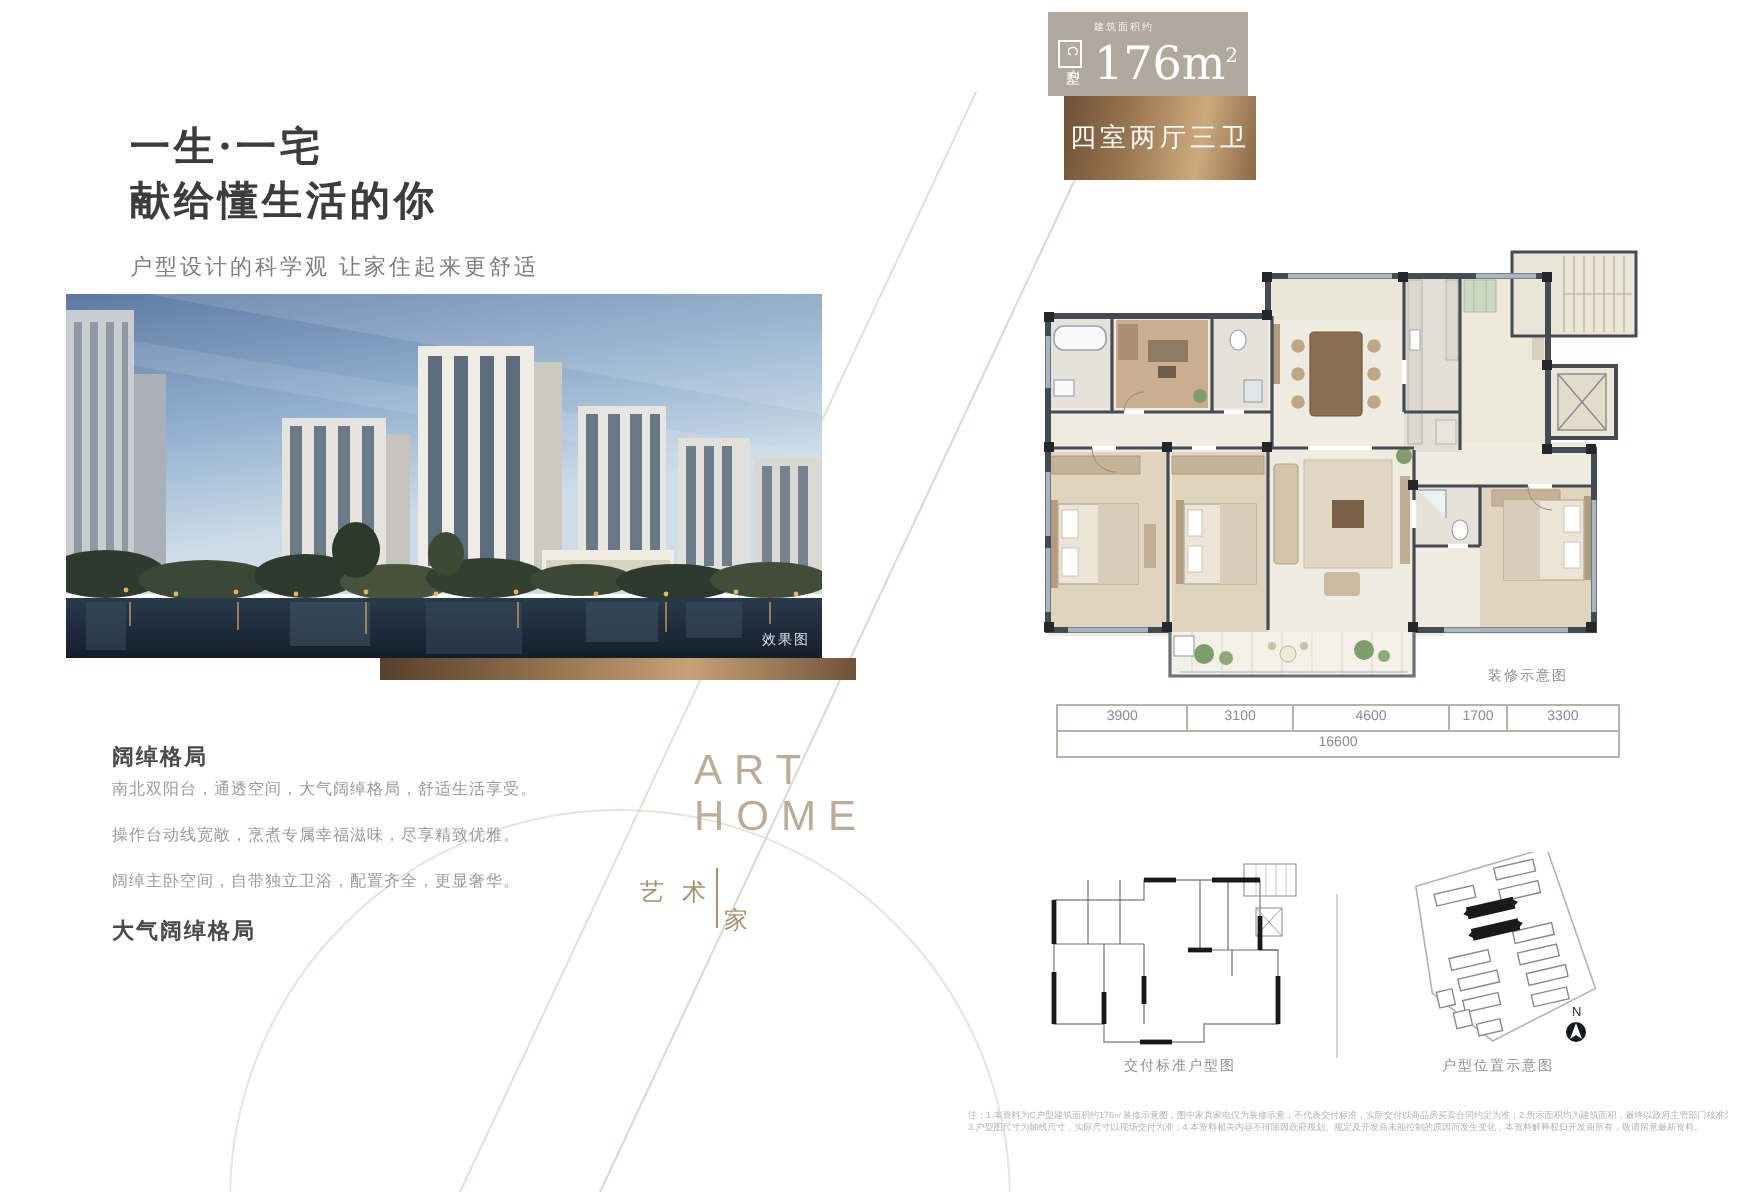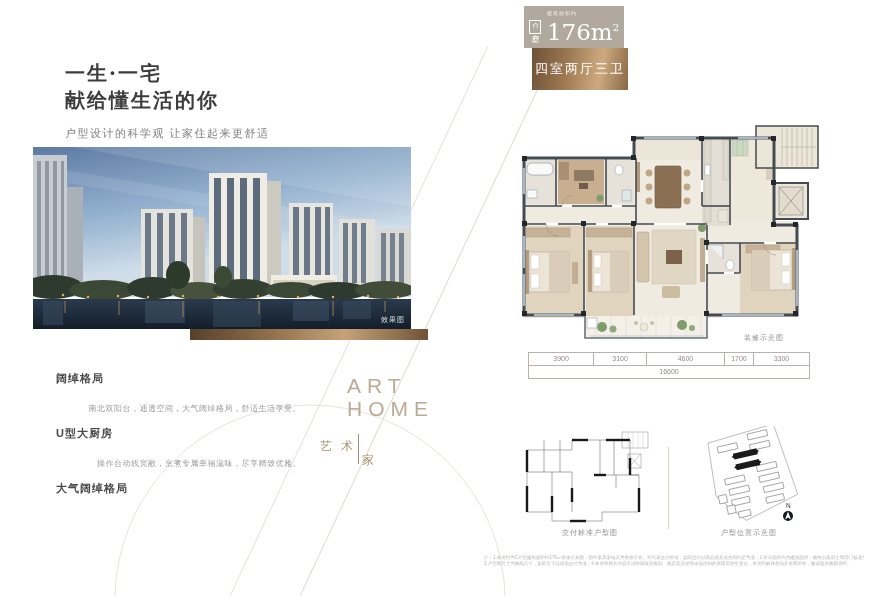--- a/index.html
+++ b/index.html
@@ -28,21 +28,21 @@
   
   .photo{position:absolute;left:33px;top:147px;width:378px;height:182px;}
   .photo-caption{position:absolute;right:6px;bottom:4px;color:rgba(255,255,255,.85);font-size:7px;letter-spacing:1px;}
   .gold-band{position:absolute;left:190px;top:329px;width:238px;height:11px;
     background:linear-gradient(90deg,#57402c 0%,#8a6a47 30%,#c7a277 65%,#6f5338 100%);}
 
   
   .features{position:absolute;left:56px;top:371px;width:245px;}
   .feature{margin-bottom:12px;}
   .feature-title{font-size:11px;font-weight:bold;color:#4a4a4a;letter-spacing:1px;}
-  .feature-desc{margin-top:17px;font-size:8px;color:#9b9b9b;letter-spacing:.5px;text-align:right;}
+  .feature-desc{margin-top:3px;font-size:8px;color:#9b9b9b;letter-spacing:.5px;}
 
   
   .brand{position:absolute;left:318px;top:374px;color:#bcab96;}
   .brand-en{font-size:21px;letter-spacing:6px;line-height:23px;font-weight:400;margin-left:29px;}
   .brand-cn{position:relative;margin-top:16px;height:46px;width:60px;color:#a8906e;}
   .brand-cn-left{position:absolute;left:2px;top:2px;font-size:12px;letter-spacing:9px;}
   .brand-bar{position:absolute;left:40px;top:-2px;width:1px;height:30px;background:#a8906e;}
   .brand-cn-right{position:absolute;left:44px;top:16px;font-size:12px;}
 
   
@@ -212,24 +212,24 @@
     <span class="photo-caption">效果图</span>
   </div>
   <div class="gold-band"></div>
 
   <div class="features" id="features">
       <div class="feature">
         <div class="feature-title">阔绰格局</div>
         <div class="feature-desc">南北双阳台，通透空间，大气阔绰格局，舒适生活享受。</div>
       </div>
       <div class="feature">
-        <div class="feature-title">U型大厨房</div>
         <div class="feature-desc">操作台动线宽敞，烹煮专属幸福滋味，尽享精致优雅。</div>
       </div>
       <div class="feature">
+        <div class="feature-desc">阔绰主卧空间，自带独立卫浴，配置齐全，更显奢华。</div>
       </div>
       <div class="feature">
         <div class="feature-title">大气阔绰格局</div>
       </div>
     </div>
 
   <div class="brand">
     <div class="brand-en">ART</div>
     <div class="brand-en">HOME</div>
     <div class="brand-cn">

